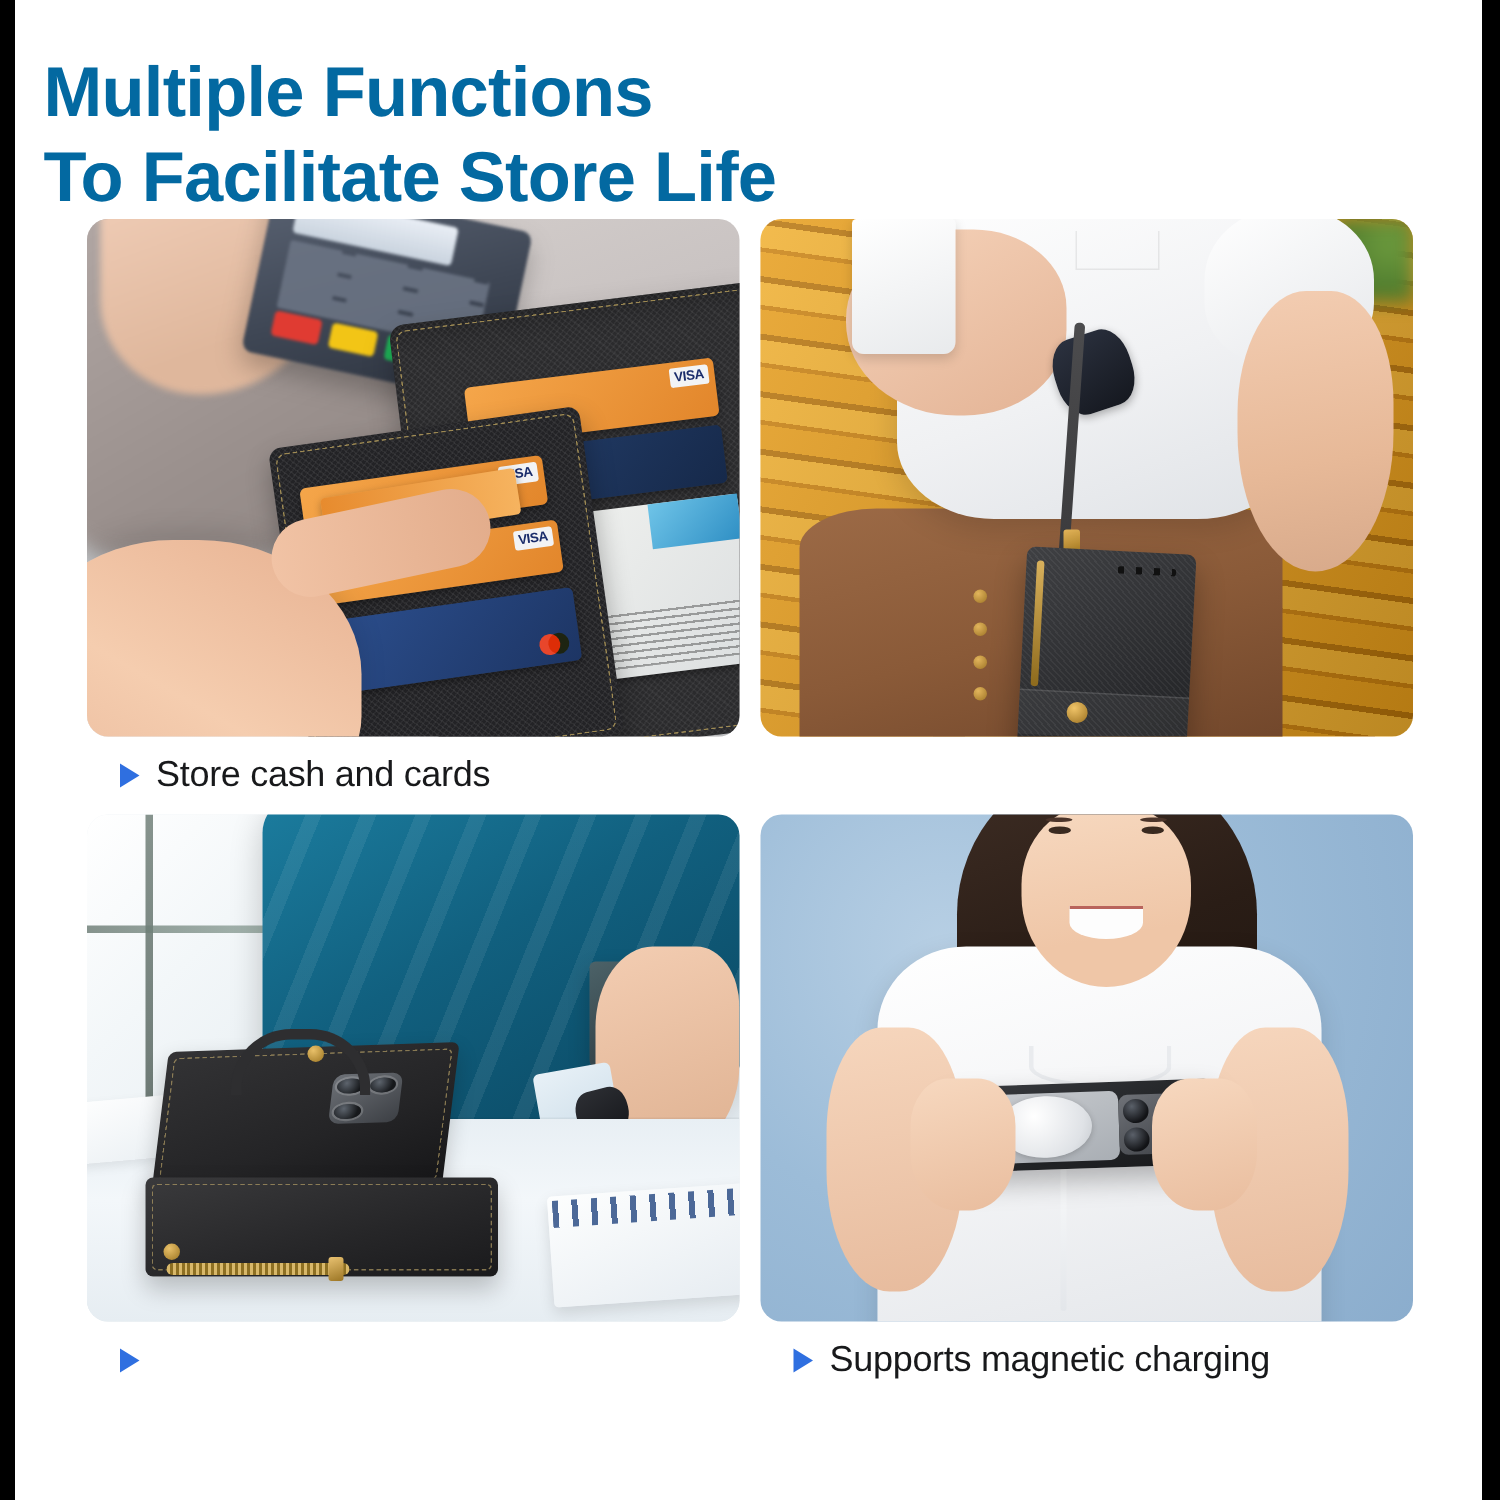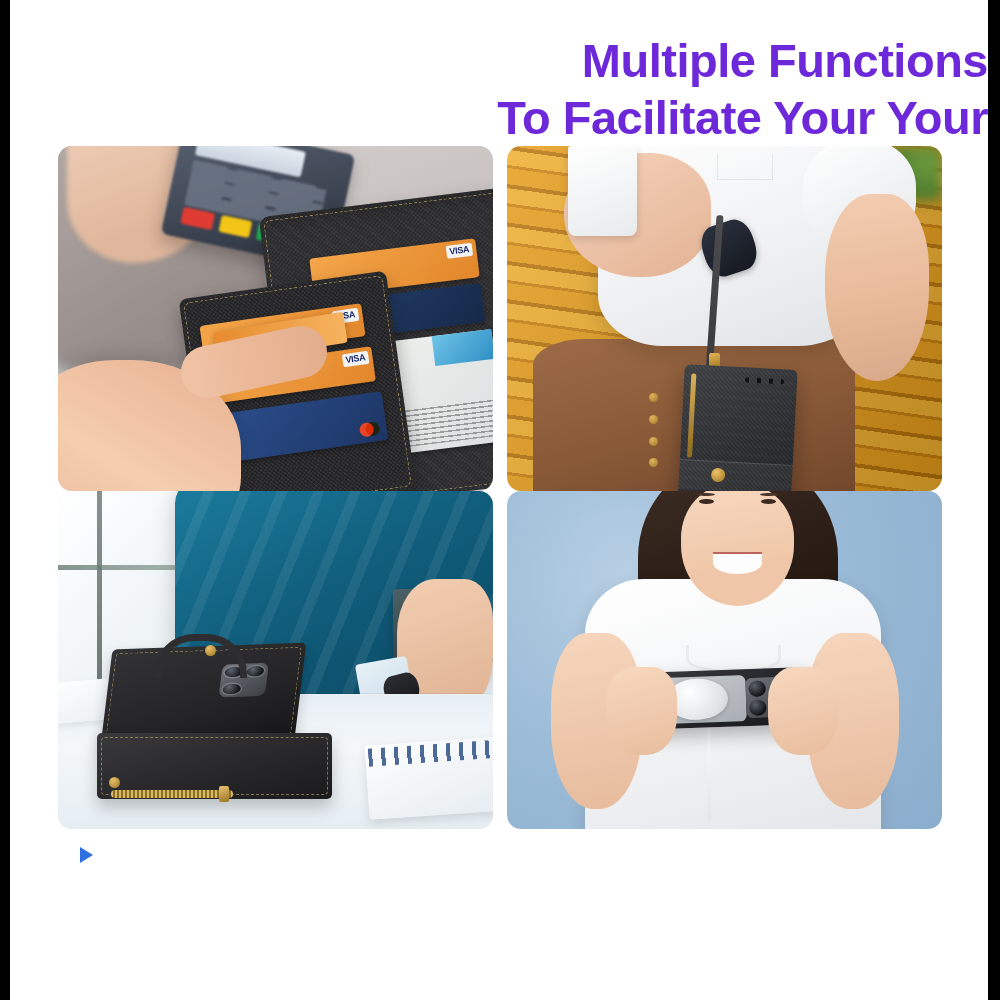--- a/index.html
+++ b/index.html
@@ -34,26 +34,27 @@
     bottom: 0;
     background: #ffffff;
   }
 
   
   .headline {
     position: absolute;
     left: 0;
     right: 0;
     top: 32px;
-    text-align: right;
-    color: #6d28d9;
+    text-align: left;
+    color: #0369a1;
     font-size: 47px;
     font-weight: 700;
     line-height: 1.22;
     letter-spacing: -0.5px;
+    padding-left: 19px;
   }
   .headline .line { display: block; white-space: nowrap; }
 
   
   .grid {
     position: absolute;
     left: 48px;
     top: 146px;
     width: 884px;
   }
@@ -552,21 +553,21 @@
 </head>
 <body>
 
 <div class="letterbox left"></div>
 <div class="letterbox right"></div>
 
 <div class="page">
 
   <div class="headline">
     <span class="line">Multiple Functions</span>
-    <span class="line">To Facilitate Your Your</span>
+    <span class="line">To Facilitate Store Life</span>
   </div>
 
   <div class="grid">
 
     <div class="row row-1">
 
       <div class="cell">
         <div class="photo p1">
           <div class="bg-table"></div>
           <div class="torso"></div>
@@ -608,20 +609,24 @@
                   <i></i>
                 </div>
             </div>
           </div>
 
           <div class="pulled-card"></div>
           <div class="hand-lower"></div>
           <div class="finger"></div>
         </div>
 
+        <div class="caption">
+          <span class="bullet"></span>
+          <span class="caption-text">Store cash and cards</span>
+        </div>
       </div>
 
       <div class="cell">
         <div class="photo p2">
           <div class="bench-shade"></div>
           <div class="green"></div>
           <div class="skirt">
             <div class="skirt-buttons">
               <i style="top:4%"></i>
                 <i style="top:26%"></i>
@@ -718,18 +723,22 @@
             <div class="cam">
                 <i></i>
                 <i></i>
                 <i></i>
               </div>
           </div>
           <div class="hand l"></div>
           <div class="hand r"></div>
         </div>
 
+        <div class="caption">
+          <span class="bullet"></span>
+          <span class="caption-text">Supports magnetic charging</span>
+        </div>
       </div>
 
     </div>
 
   </div>
 </div>
 
 </body></html>

